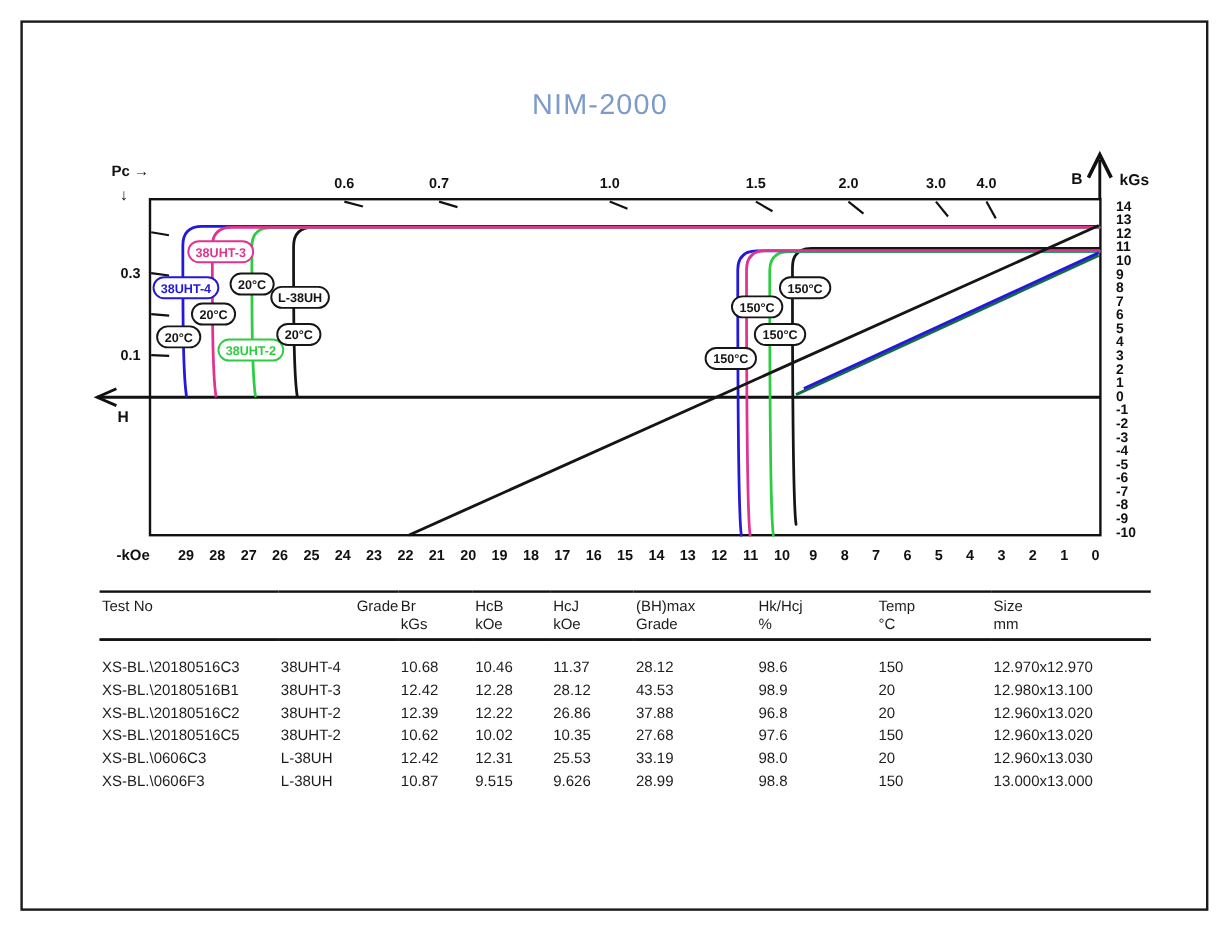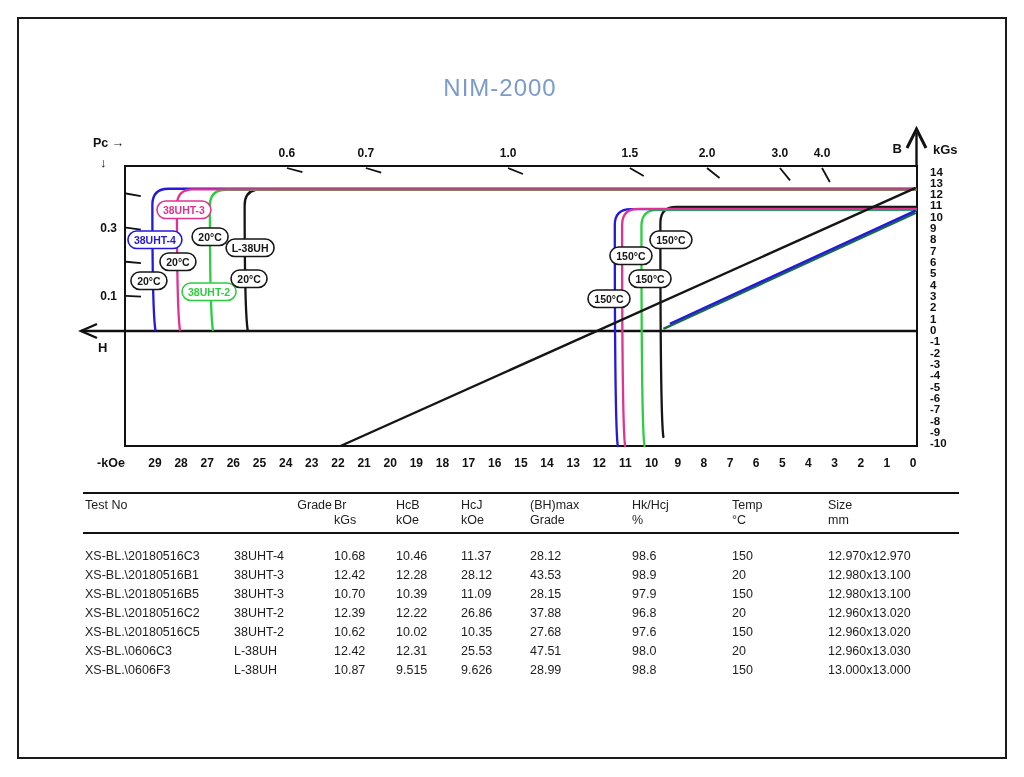--- a/index.html
+++ b/index.html
@@ -245,31 +245,20 @@
           <td>38UHT-3</td>
           <td>12.42</td>
           <td>12.28</td>
           <td>28.12</td>
           <td>43.53</td>
           <td>98.9</td>
           <td>20</td>
           <td>12.980x13.100</td>
         </tr>
         <tr>
-          <td>XS-BL.\20180516B5</td>
-          <td>38UHT-3</td>
-          <td>10.70</td>
-          <td>10.39</td>
-          <td>11.09</td>
-          <td>28.15</td>
-          <td>97.9</td>
-          <td>150</td>
-          <td>12.980x13.100</td>
-        </tr>
-        <tr>
           <td>XS-BL.\20180516C2</td>
           <td>38UHT-2</td>
           <td>12.39</td>
           <td>12.22</td>
           <td>26.86</td>
           <td>37.88</td>
           <td>96.8</td>
           <td>20</td>
           <td>12.960x13.020</td>
         </tr>
@@ -283,21 +272,21 @@
           <td>97.6</td>
           <td>150</td>
           <td>12.960x13.020</td>
         </tr>
         <tr>
           <td>XS-BL.\0606C3</td>
           <td>L-38UH</td>
           <td>12.42</td>
           <td>12.31</td>
           <td>25.53</td>
-          <td>47.51</td>
+          <td>33.19</td>
           <td>98.0</td>
           <td>20</td>
           <td>12.960x13.030</td>
         </tr>
         <tr>
           <td>XS-BL.\0606F3</td>
           <td>L-38UH</td>
           <td>10.87</td>
           <td>9.515</td>
           <td>9.626</td>

